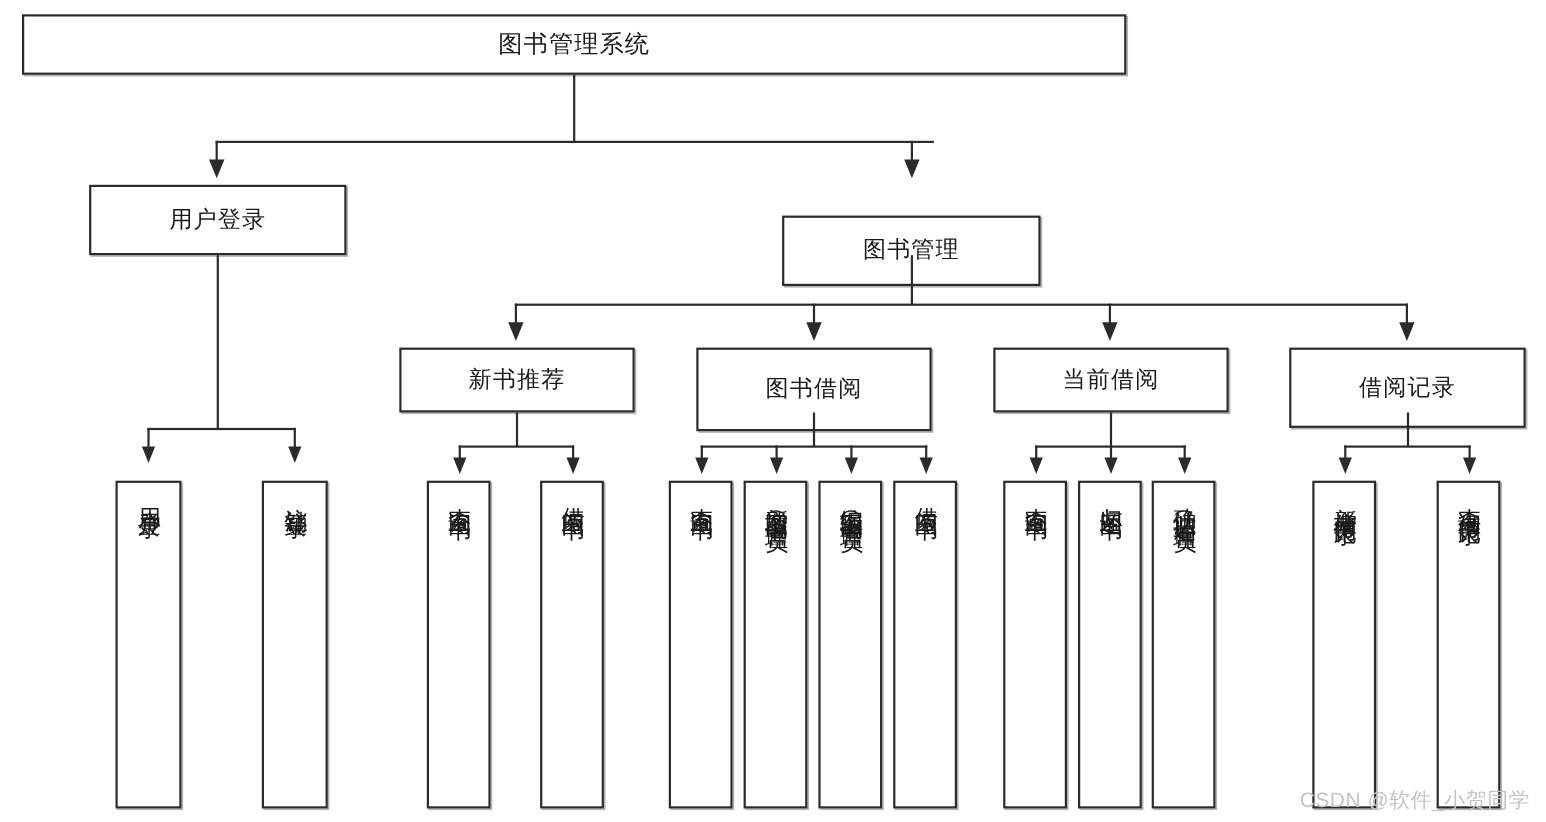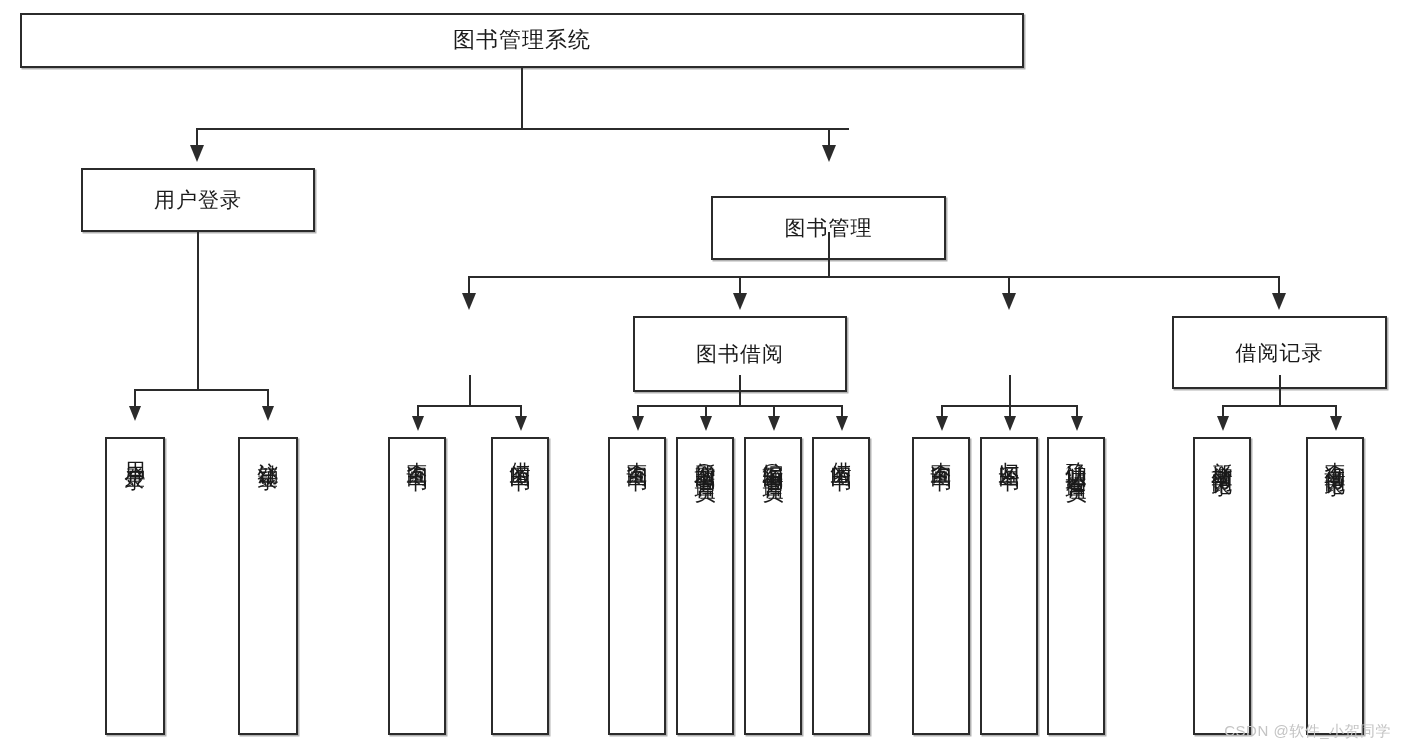--- a/index.html
+++ b/index.html
@@ -70,21 +70,21 @@
   .arrow.small{
     border-left:6px solid transparent;
     border-right:6px solid transparent;
     border-top:15px solid #2b2b2b;
   }
   
   #watermark{
     position:absolute;
     right:14px;
     bottom:6px;
-    font-size:15px;
+    font-size:19px;
     color:#c4c4c4;
     letter-spacing:0.5px;
     white-space:nowrap;
     user-select:none;
     text-align:center;
   }
 </style>
 </head>
 <body>
 
@@ -120,22 +120,28 @@
   <div class="seg hline" style="left:468px; top:276px; width:812px;"></div>
   <div class="seg vline" style="left:468px; top:276px; height:18px;"></div>
   <div class="seg vline" style="left:739px; top:276px; height:18px;"></div>
   <div class="seg vline" style="left:1008px; top:276px; height:18px;"></div>
   <div class="seg vline" style="left:1278px; top:276px; height:18px;"></div>
   <div class="arrow" style="left:462px; top:293px;"></div>
   <div class="arrow" style="left:733px; top:293px;"></div>
   <div class="arrow" style="left:1002px; top:293px;"></div>
   <div class="arrow" style="left:1272px; top:293px;"></div>
 
+  <div class="node h-node" style="left:363px; top:316px; width:214px; height:59px;">
+    <span class="label">新书推荐</span>
+  </div>
   <div class="node h-node" style="left:633px; top:316px; width:214px; height:76px;">
     <span class="label">图书借阅</span>
+  </div>
+  <div class="node h-node" style="left:903px; top:316px; width:214px; height:59px;">
+    <span class="label">当前借阅</span>
   </div>
   <div class="node h-node" style="left:1172px; top:316px; width:215px; height:73px;">
     <span class="label">借阅记录</span>
   </div>
 
   <div class="seg vline" style="left:469px; top:375px; height:31px;"></div>
   <div class="seg hline" style="left:417px; top:405px; width:105px;"></div>
   <div class="seg vline" style="left:417px; top:405px; height:12px;"></div>
   <div class="seg vline" style="left:520px; top:405px; height:12px;"></div>
   <div class="arrow small" style="left:412px; top:416px;"></div>

